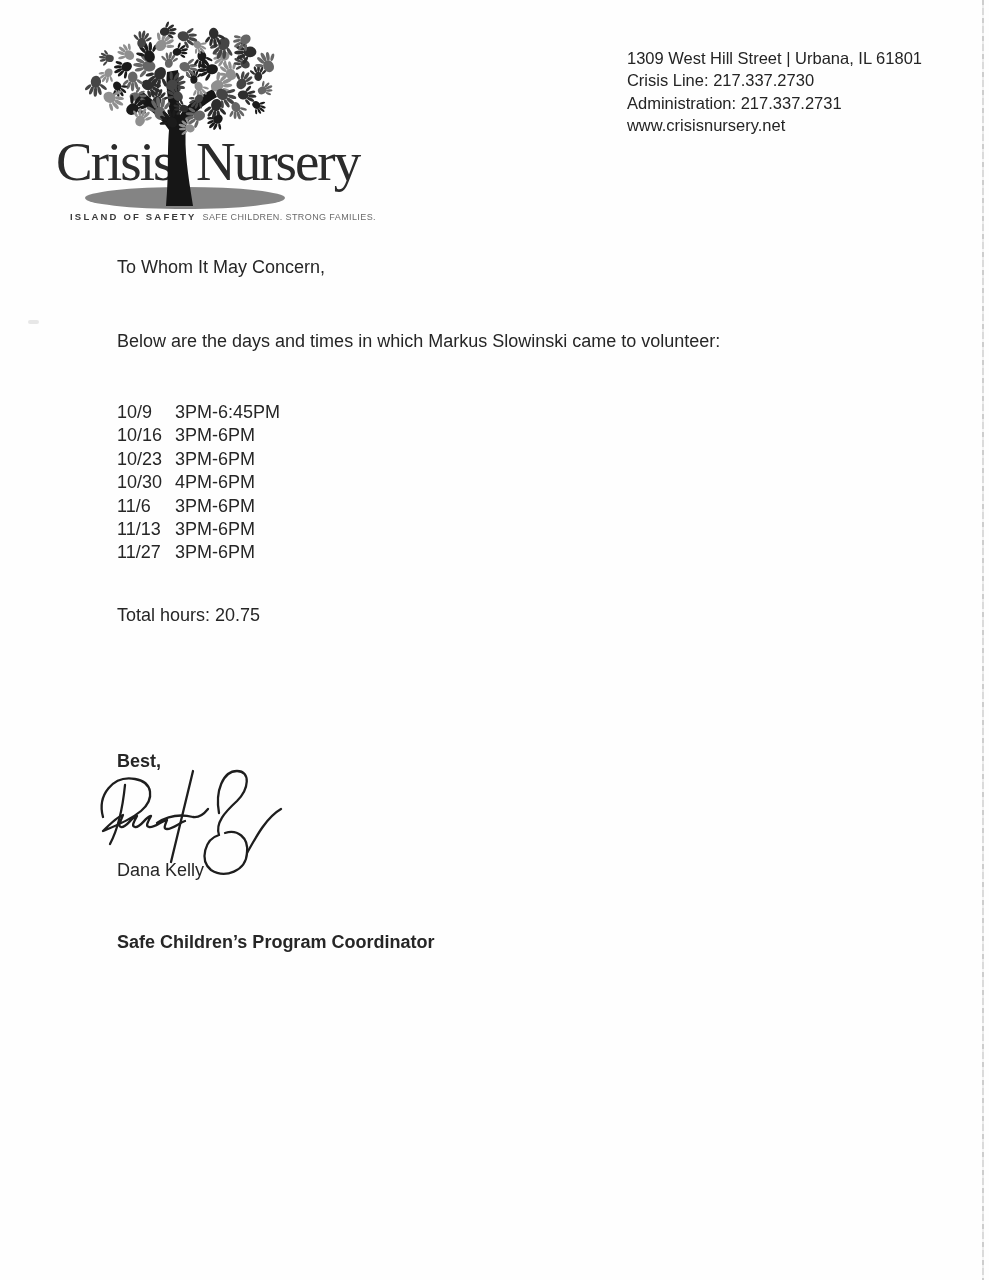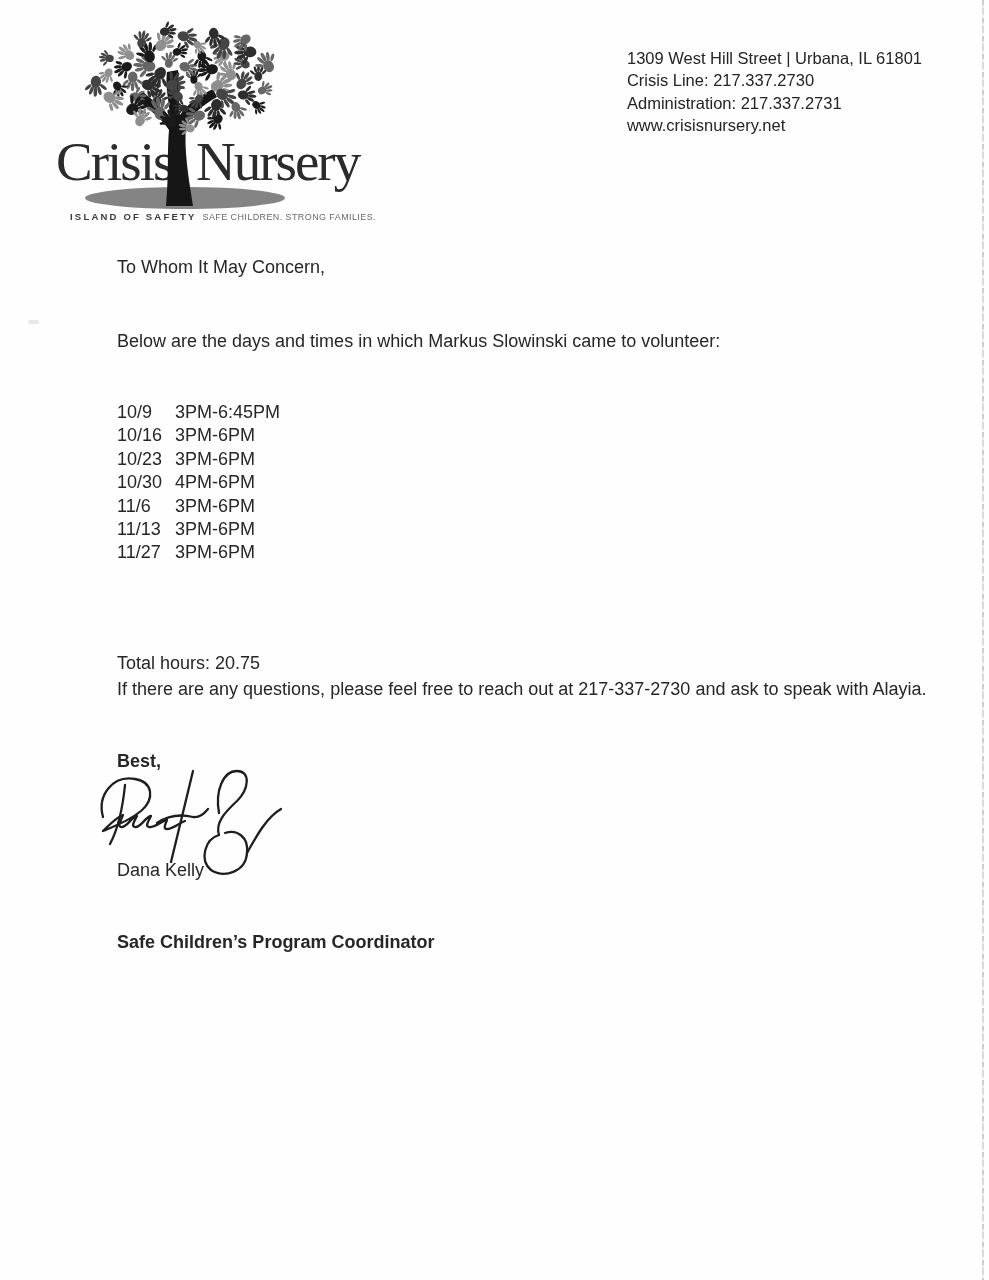--- a/index.html
+++ b/index.html
@@ -43,21 +43,21 @@
   }
   .logo-tagline .tag-bold{font-weight:bold;letter-spacing:2.2px;color:#3a3a3a;}
   .logo-tagline .tag-rest{font-size:9px;letter-spacing:.4px;color:#6a6a6a;margin-left:6px;}
   
   .line{position:absolute;left:117px;font-size:18px;color:#262626;white-space:nowrap;}
   .salutation{top:257px;}
   .intro{top:331px;}
   .entries{position:absolute;left:117px;top:401px;font-size:18px;}
   .entry-row{height:23.4px;line-height:23.4px;white-space:nowrap;}
   .entry-date{display:inline-block;width:58px;}
-  .total-line{top:605px;margin-top:48px;}
+  .total-line{top:605px;}
   .note-line{top:679px;}
   .closing-line{top:751px;font-weight:bold;}
   .signature-svg{position:absolute;left:95px;top:765px;z-index:1;}
   .signer-name{top:860px;}
   .signer-title{top:932px;font-weight:bold;}
   .footer-note{
     position:absolute;right:63px;top:1225px;
     font-size:15.5px;font-style:italic;color:#2f2f2f;white-space:nowrap;
   }
 </style>
@@ -164,21 +164,20 @@
     <div class="entry-row"><span class="entry-date">10/9</span><span>3PM-6:45PM</span></div>
     <div class="entry-row"><span class="entry-date">10/16</span><span>3PM-6PM</span></div>
     <div class="entry-row"><span class="entry-date">10/23</span><span>3PM-6PM</span></div>
     <div class="entry-row"><span class="entry-date">10/30</span><span>4PM-6PM</span></div>
     <div class="entry-row"><span class="entry-date">11/6</span><span>3PM-6PM</span></div>
     <div class="entry-row"><span class="entry-date">11/13</span><span>3PM-6PM</span></div>
     <div class="entry-row"><span class="entry-date">11/27</span><span>3PM-6PM</span></div>
   </div>
 
   <div class="line total-line">Total hours: 20.75</div>
-  <div class="line note-line">If there are any questions, please feel free to reach out at 217-337-2730 and ask to speak with Alayia.</div>
   <div class="line closing-line">Best,</div>
 
   <svg class="signature-svg" width="190" height="115" viewBox="0 0 190 115">
     <g fill="none" stroke="#1e1e1e" stroke-width="2.3" stroke-linecap="round" stroke-linejoin="round">
       <path d="M8,52 C2,30 18,10 40,14 C58,17 60,34 46,46 C34,56 18,62 8,66
                C14,60 22,52 28,50 C26,56 22,61 26,62 C32,63 36,52 42,51
                C39,57 36,61 40,62 C46,63 50,52 56,51 C53,57 50,61 54,62
                C60,63 66,56 72,55 C70,60 68,64 72,64 C78,64 84,58 90,56"></path>
       <path d="M30,20 C28,40 24,62 15,79"></path>
       <path d="M98,6 C92,32 84,64 76,97"></path>

